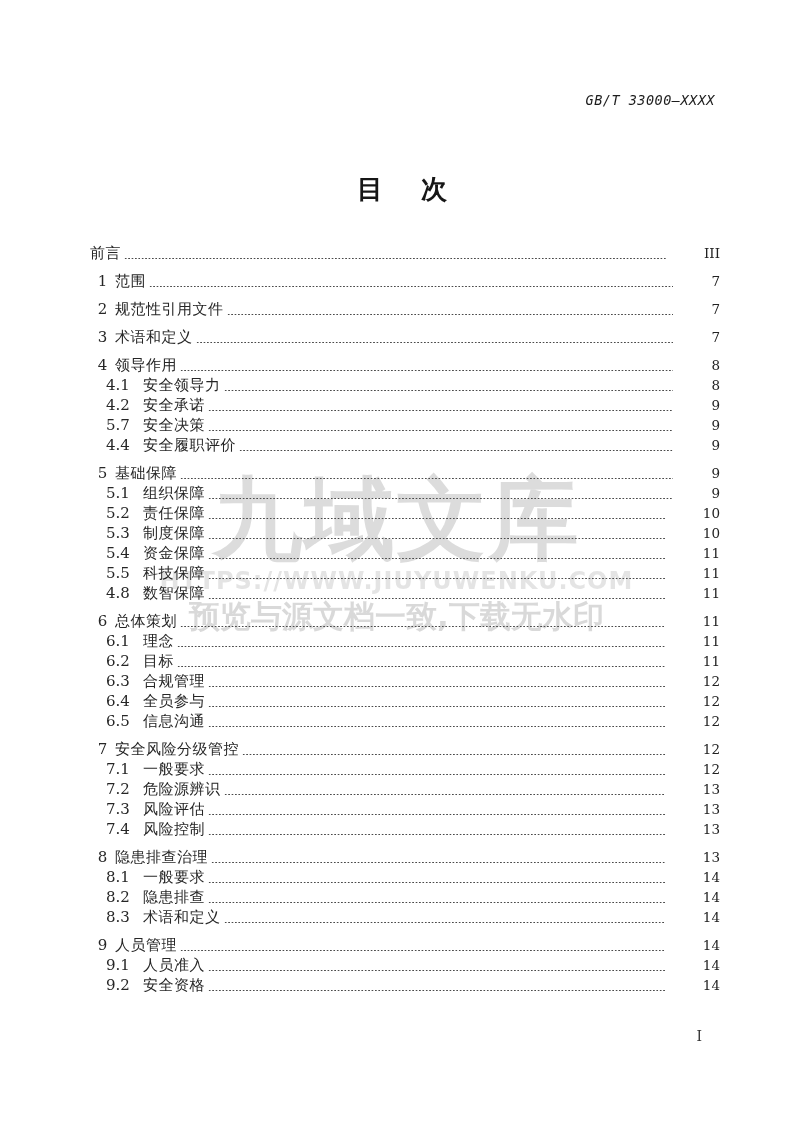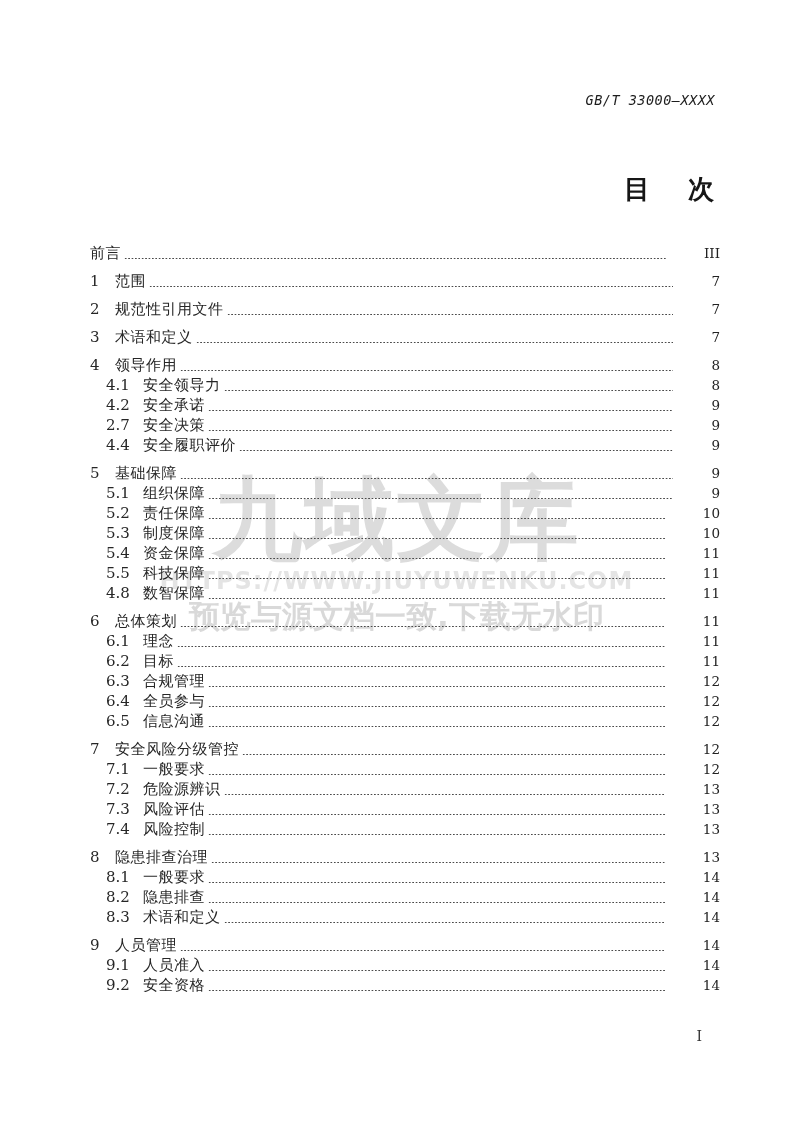--- a/index.html
+++ b/index.html
@@ -69,21 +69,21 @@
     font-style: italic;
   }
 
   
   .doc-title {
     position: absolute;
     top: 172px;
     left: 90px;
     right: 73px;
     z-index: 1;
-    text-align: right;
+    text-align: center;
     font-size: 26px;
     font-weight: bold;
     letter-spacing: 6px;
     color: #161616;
     font-family: "DejaVu Sans", "Liberation Sans", sans-serif;
   }
 
   
   .toc {
     position: absolute;
@@ -93,21 +93,21 @@
     z-index: 1;
   }
   .toc-row {
     display: flex;
     align-items: baseline;
     height: 20px;
     line-height: 20px;
     font-size: 15px;
     white-space: nowrap;
   }
-  .toc-row.level-0 { margin-top: 8px; }
+  .toc-row.level-0 { margin-top: 8px; text-align: center; }
   .toc-row.level-0:first-child { margin-top: 0; }
   .toc-row.level-1 { padding-left: 16px; }
   .toc-num { display: inline-block; flex: 0 0 auto; }
   .toc-row.level-0 .toc-num { width: 25px; }
   .toc-row.level-1 .toc-num { width: 37px; }
   .toc-num:empty { width: 0 !important; }
   .toc-label { flex: 0 0 auto; letter-spacing: 0.5px; }
   .toc-dots {
     flex: 1 1 auto;
     align-self: stretch;
@@ -186,21 +186,21 @@
     <span class="toc-dots"></span>
     <span class="toc-page">8</span>
   </div>
       <div class="toc-row level-1">
     <span class="toc-num">4.2</span>
     <span class="toc-label">安全承诺</span>
     <span class="toc-dots"></span>
     <span class="toc-page">9</span>
   </div>
       <div class="toc-row level-1">
-    <span class="toc-num">2.7</span>
+    <span class="toc-num">5.7</span>
     <span class="toc-label">安全决策</span>
     <span class="toc-dots"></span>
     <span class="toc-page">9</span>
   </div>
       <div class="toc-row level-1">
     <span class="toc-num">4.4</span>
     <span class="toc-label">安全履职评价</span>
     <span class="toc-dots"></span>
     <span class="toc-page">9</span>
   </div>

